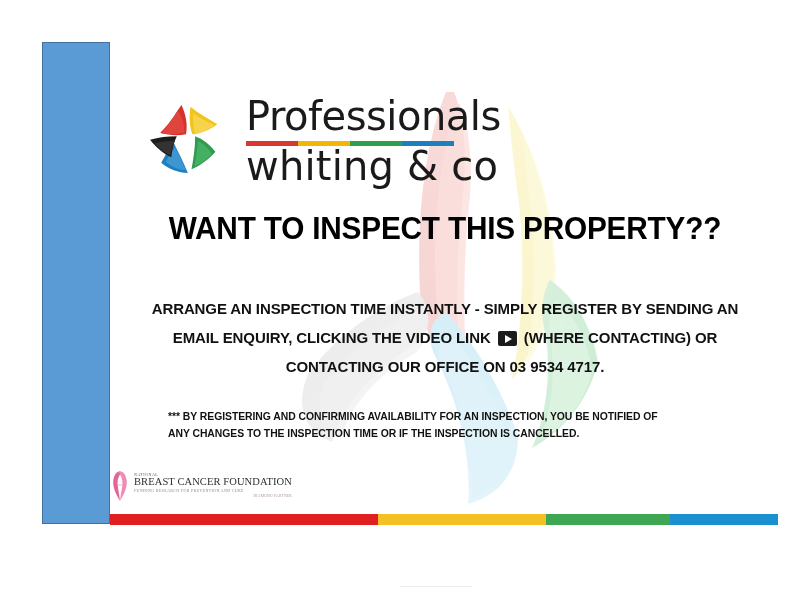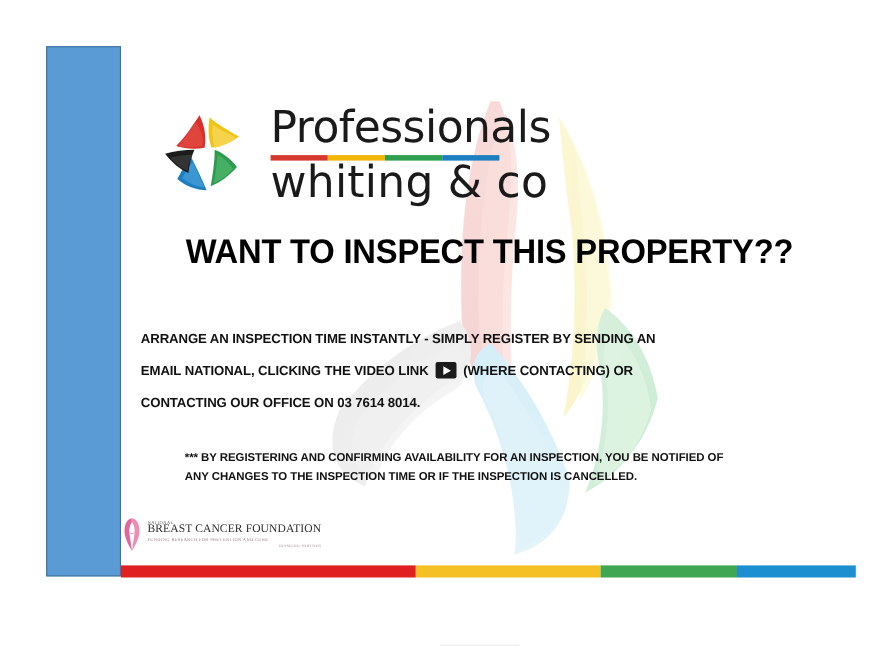--- a/index.html
+++ b/index.html
@@ -111,23 +111,24 @@
     transform: scaleX(0.96);
     transform-origin: 50% 50%;
   }
 
   
   #body-copy {
     position: absolute;
     left: 18px;
     top: 252px;
     width: 634px;
+    text-align: center;
     font-family: "Liberation Sans", sans-serif;
     font-weight: bold;
-    font-size: 12px;
+    font-size: 15px;
     line-height: 29px;
     letter-spacing: -0.1px;
     color: #111111;
   }
   #body-copy p { margin: 0; white-space: nowrap; }
 
   .play-icon {
     display: inline-block;
     vertical-align: -3px;
     width: 19px;
@@ -327,22 +328,22 @@
             <i style="background:#1E7FC0"></i>
         </div>
         <div class="brand-line2">whiting &amp; co</div>
       </div>
     </div>
 
     <div id="headline">WANT TO INSPECT THIS PROPERTY??</div>
 
     <div id="body-copy">
       <p>ARRANGE AN INSPECTION TIME INSTANTLY - SIMPLY REGISTER BY SENDING AN</p>
-      <p><span>EMAIL NATIONAL, CLICKING THE VIDEO LINK </span><span class="play-icon"></span><span> (WHERE CONTACTING) OR</span></p>
-      <p>CONTACTING OUR OFFICE ON 03 7614 8014.</p>
+      <p><span>EMAIL ENQUIRY, CLICKING THE VIDEO LINK </span><span class="play-icon"></span><span> (WHERE CONTACTING) OR</span></p>
+      <p>CONTACTING OUR OFFICE ON 03 9534 4717.</p>
     </div>
 
     <div id="nbcf">
       <div id="nbcf-ribbon">
         <svg viewBox="0 0 20 32" xmlns="http://www.w3.org/2000/svg">
           <path d="M10 31 C6 24 3 18 3.2 12 C3.4 6 6 2 9 1.4
                    C10.6 1.1 11.4 2.2 10.6 3.4 C8.4 6.6 7.2 10 7.6 14
                    C8 19 9.4 25 10 31 Z" fill="#E3669A"></path>
           <path d="M10 31 C14 24 17 18 16.8 12 C16.6 6 14 2 11 1.4
                    C9.4 1.1 8.6 2.2 9.4 3.4 C11.6 6.6 12.8 10 12.4 14

